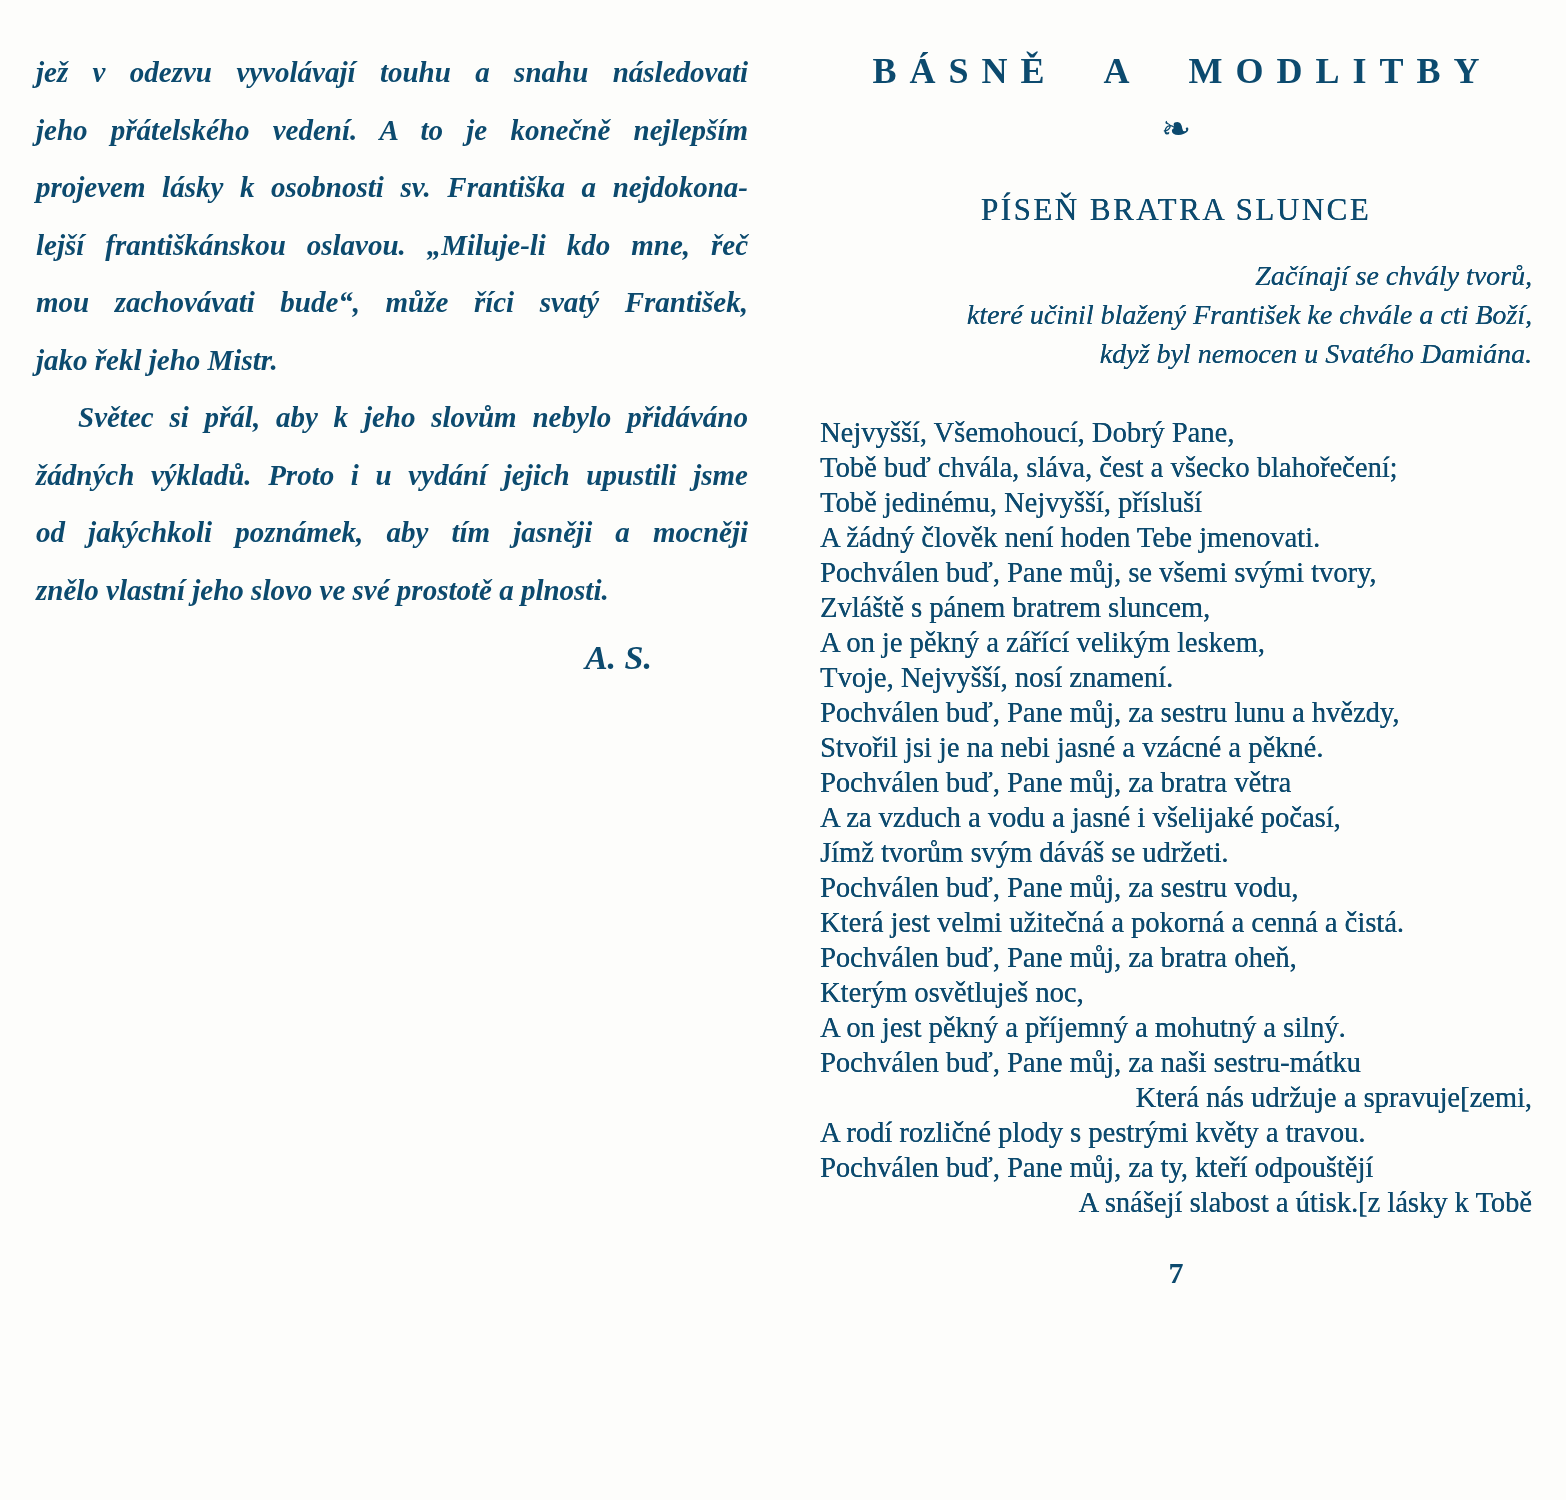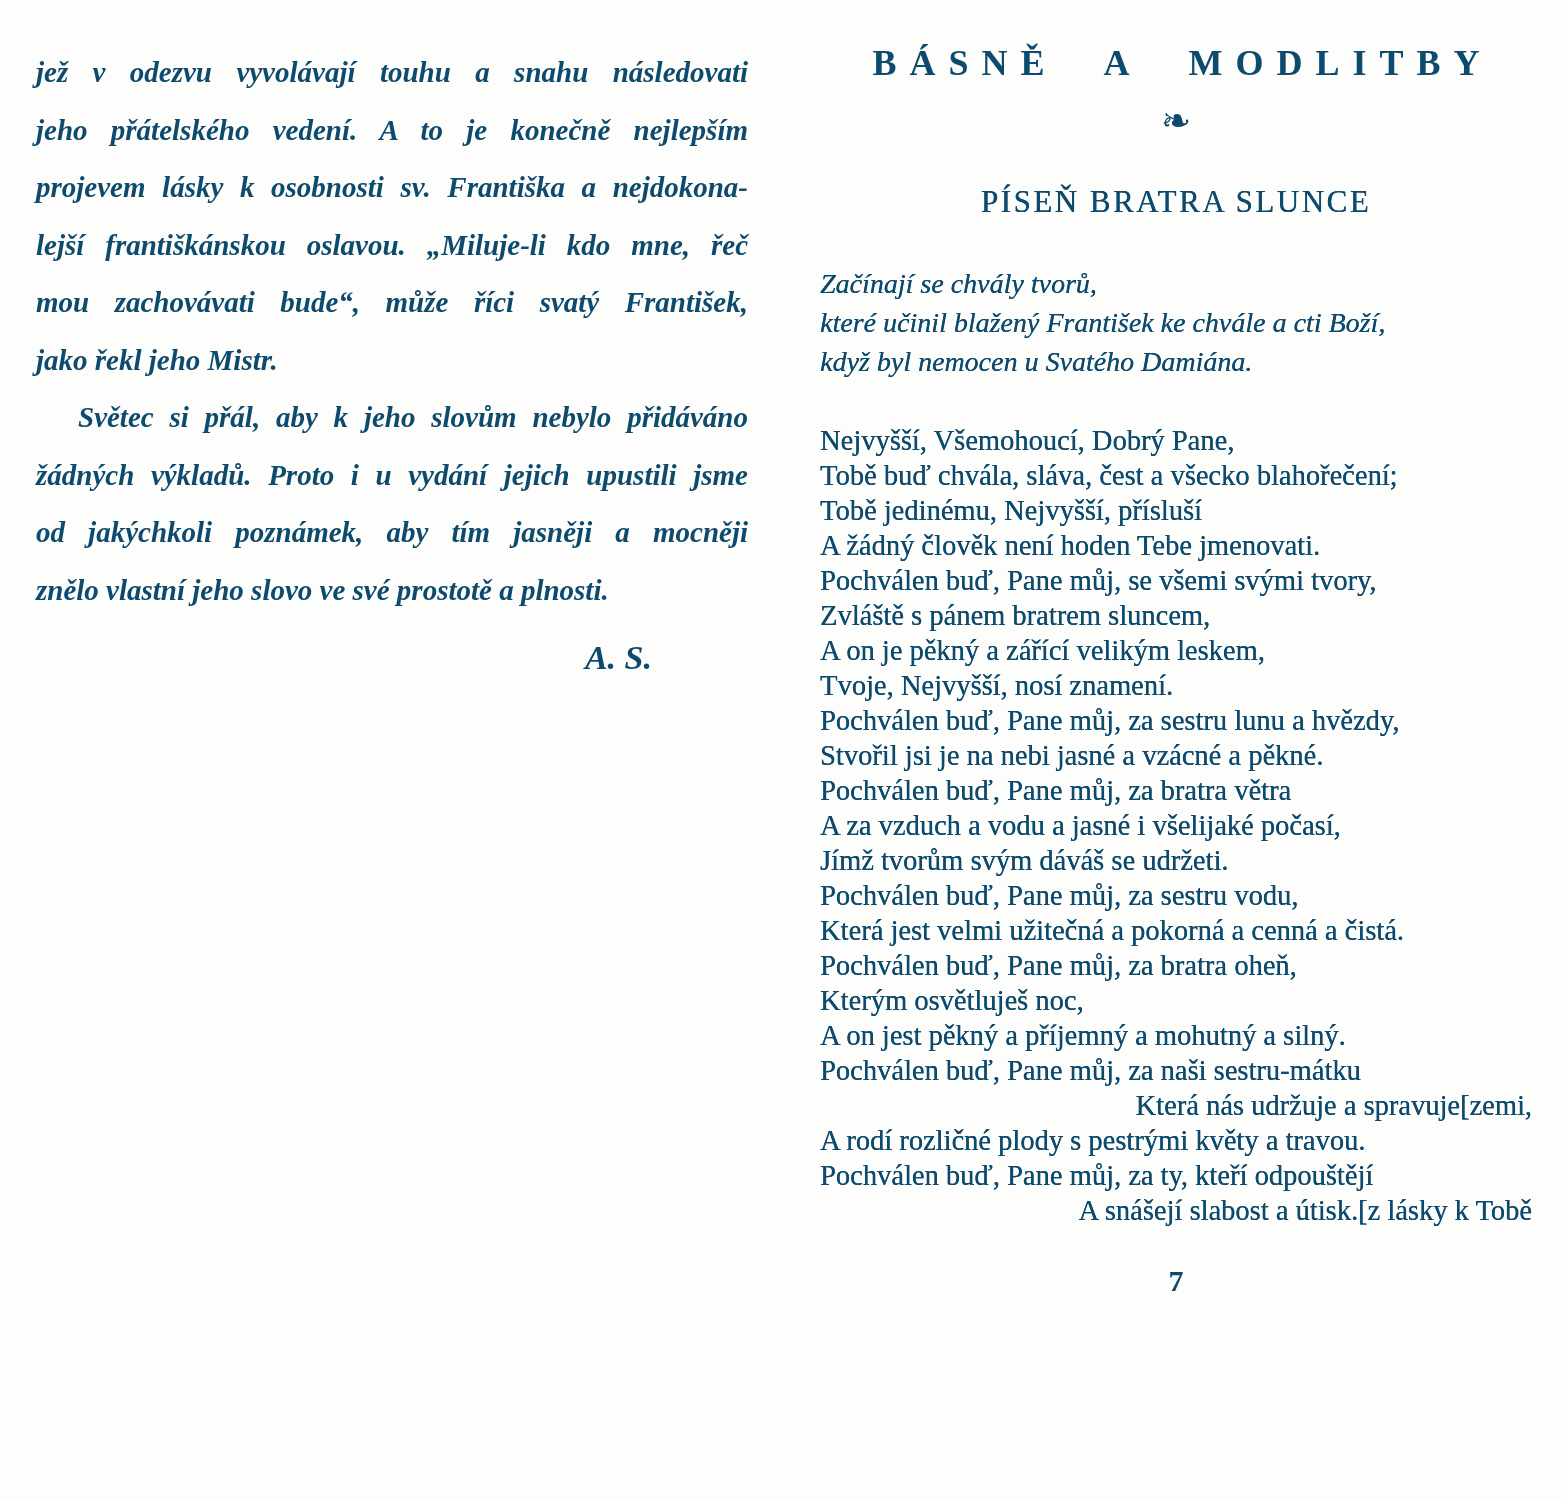--- a/index.html
+++ b/index.html
@@ -47,21 +47,21 @@
   .signature {
     margin-top: 20px;
     font-style: italic;
     font-weight: 600;
     font-size: 34px;
     text-align: right;
     padding-right: 96px;
   }
   
   .title {
-    margin: 0;
+    margin: 8px;
     text-align: center;
     font-size: 36px;
     font-weight: 600;
     letter-spacing: 13px;
     word-spacing: 26px;
     white-space: nowrap;
     text-indent: 13px; 
   }
   .ornament {
     text-align: center;
@@ -71,22 +71,22 @@
   }
   .poem-title {
     margin: 42px 0 11px 0;
     text-align: center;
     font-size: 31px;
     font-weight: 500;
     letter-spacing: 2.5px;
     text-shadow: 0.3px 0 0 currentColor;
   }
   .intro {
-    margin-top: 44px;
-    text-align: left;
+    margin-top: 28px;
+    text-align: right;
     font-style: italic;
     font-size: 28px;
     line-height: 39px;
     font-weight: 500;
     text-shadow: 0.2px 0 0 currentColor;
   }
   .poem {
     margin-top: 42px;
     font-size: 28.5px;
     line-height: 35px;

